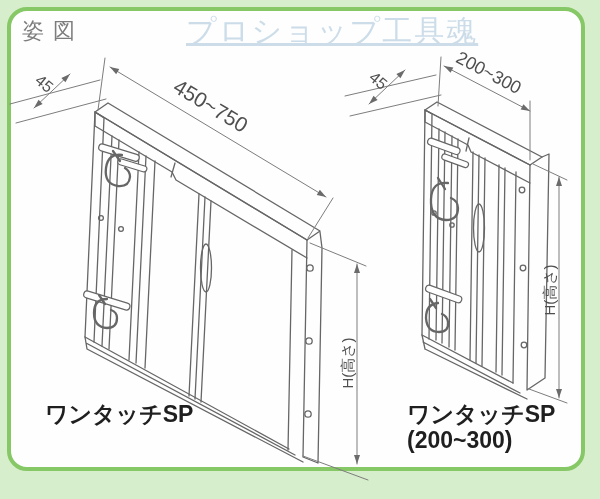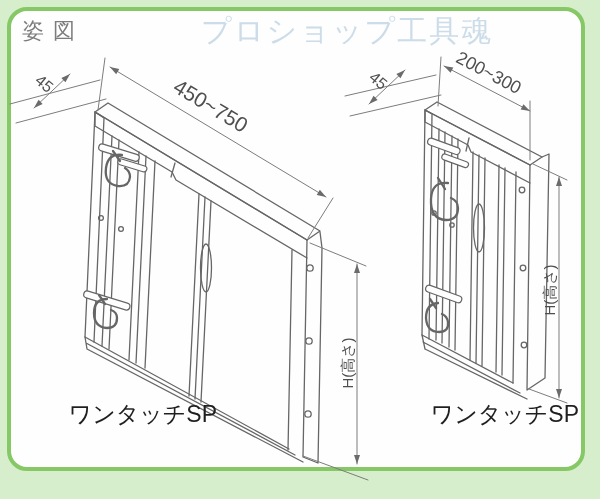--- a/index.html
+++ b/index.html
@@ -11,27 +11,28 @@
   .panel{
     position:absolute;left:7px;top:7px;width:578px;height:464px;
     background:#fefefe;border:4px solid #86c766;border-radius:20px;
     box-sizing:border-box;
   }
   .page-title{
     position:absolute;left:22px;top:16px;
     font-size:22px;color:#7c7c7c;letter-spacing:9px;font-weight:500;
   }
   .watermark{
-    position:absolute;left:201px;top:11px;
+    position:absolute;left:186px;top:11px;
     font-size:30px;color:#ccdde9;letter-spacing:2px;font-weight:500;
     white-space:nowrap;
+    text-decoration:underline;
   }
   .product-label{
     position:absolute;top:401px;width:172px;
-    text-align:right;color:#1f1f1f;font-weight:400;
+    text-align:left;color:#1f1f1f;font-weight:700;
     font-size:23px;line-height:26px;
   }
   .label-left{left:45px;}
   .label-right{left:407px;}
   svg{position:absolute;left:0;top:0;}
   svg path,svg line,svg rect,svg ellipse,svg circle{
     stroke:#666;fill:none;stroke-width:1.3;stroke-linecap:round;stroke-linejoin:round;
   }
   svg .face{fill:#fefefe;}
   svg .pin{fill:#fefefe;stroke-width:1.2;}
@@ -162,13 +163,14 @@
     <text x="550" y="295" font-size="15" text-anchor="middle" transform="rotate(-90 550 290)">H(高さ)</text>
   </g>
 </svg>
 
 <div class="product-label label-left">
   <div>ワンタッチSP</div>
 </div>
 
 <div class="product-label label-right">
   <div>ワンタッチSP</div>
+  <div>(200~300)</div>
 </div>
 
 </body></html>

